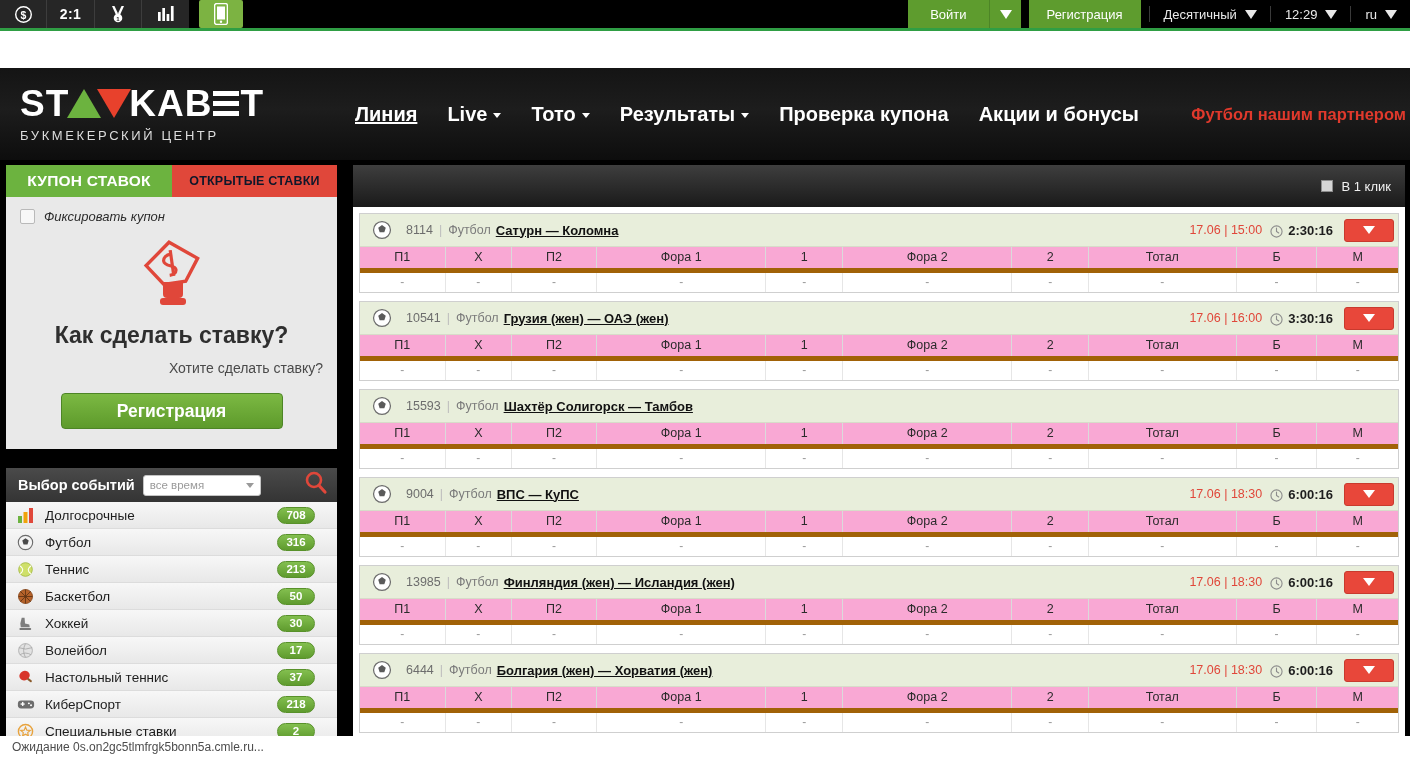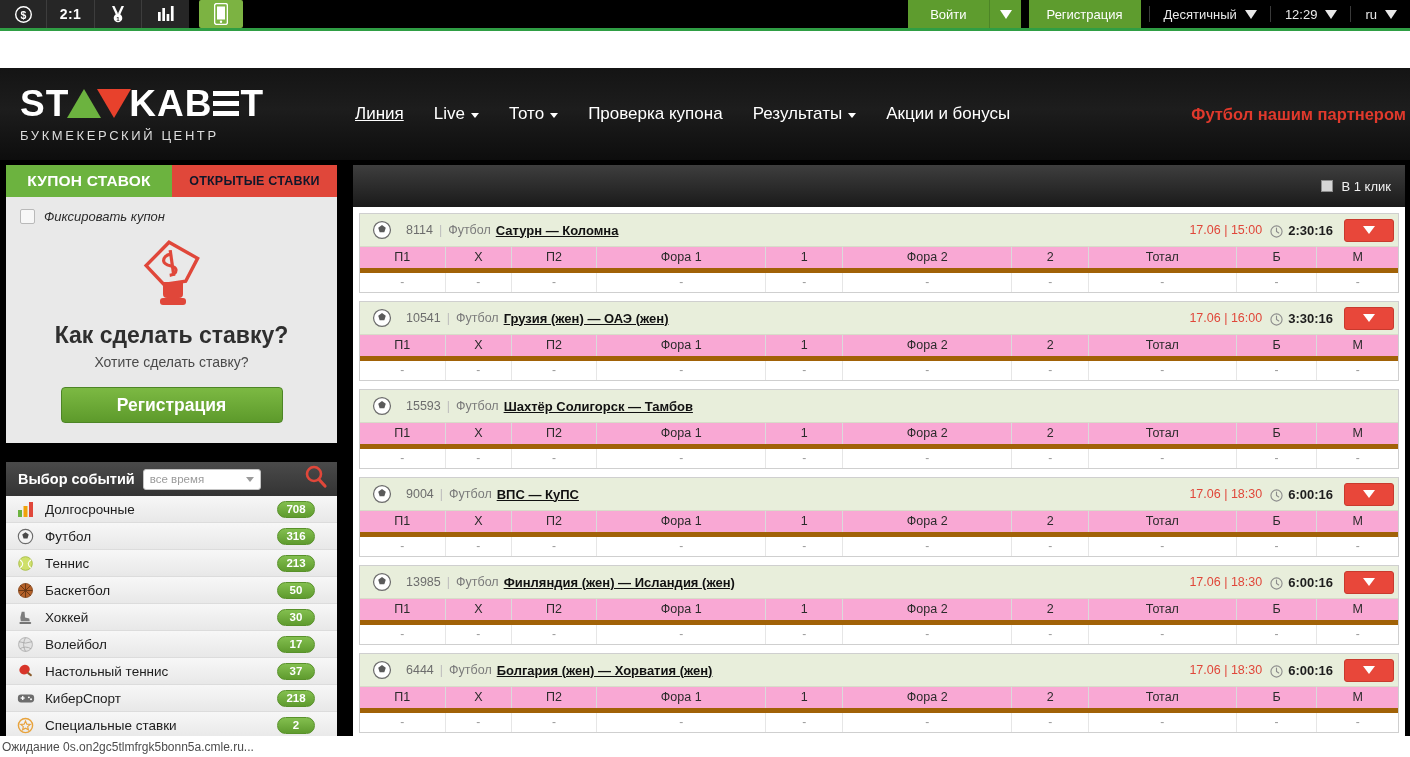--- a/index.html
+++ b/index.html
@@ -96,21 +96,21 @@
   }
   .tri-dn {
     width: 0; height: 0; border-left: 17px solid transparent; border-right: 17px solid transparent;
     border-top: 29px solid #e8412c; margin: 0 -2px;
   }
   .logo-sub {
     color: #dcdcdc; font-size: 13px; letter-spacing: 2.6px; margin-top: 6px; font-weight: 500;
   }
   .nav { display: flex; align-items: center; height: 92px; }
   .nav-item {
-    color: #fff; font-size: 17px; font-weight: normal; padding: 0 15px;
+    color: #fff; font-size: 20px; font-weight: bold; padding: 0 15px;
     display: flex; align-items: center; gap: 6px; cursor: pointer; height: 92px;
     text-decoration: none; position: relative; justify-content: center;
   }
   .nav-item.active span.lbl { text-decoration: underline; color: #fff; }
   .nav-caret { width:0;height:0;border-left:4px solid transparent;border-right:4px solid transparent;border-top:5px solid #fff; margin-top:3px;}
   .partner {
     margin-left: auto; color: #e0392c; font-size: 16.5px; font-weight: bold;
     padding-right: 4px; cursor: pointer; white-space: nowrap;
   }
 
@@ -132,21 +132,21 @@
   }
   .coupon-body { background: #e9e9e9; padding: 12px 14px 20px; }
   .fixrow { display: flex; align-items: center; gap: 9px; margin-bottom: 4px; }
   .cb {
     width: 15px; height: 15px; background: #f7f7f7;
     border: 1px solid #b9b9b9; border-radius: 2px; cursor: pointer; flex: none;
   }
   .fixlabel { font-size: 13px; color: #2b2b2b; font-style: italic; }
   .coupon-ico { display:flex; justify-content:center; margin: 14px 0 4px; }
   .coupon-q { text-align:center; font-size: 23px; font-weight: bold; color: #2f2f2f; margin-top: 6px;}
-  .coupon-s { text-align:center; font-size: 14px; color: #4a4a4a; margin-top: 5px;}
+  .coupon-s { text-align:right; font-size: 14px; color: #4a4a4a; margin-top: 11px;}
   .btn-regbig {
     display:block; margin: 17px auto 0; width: 222px; height: 36px;
     background: linear-gradient(180deg,#7cb943 0%,#5d9a2b 100%);
     border: 1px solid #4d8526; border-radius: 4px;
     color: #fff; font-size: 17.5px; font-weight: bold; cursor: pointer; font-family: inherit;
   }
 
   .events-head {
     margin-top: 19px; height: 34px;
     background: linear-gradient(180deg,#4a4a4a 0%,#343434 100%);
@@ -219,21 +219,21 @@
   }
   table.odds td {
     background: #fff; font-size: 12px; color: #9a9a9a; height: 22px; text-align: center;
     border-right: 1px solid #e6e6e6;
   }
   table.odds th:last-child, table.odds td:last-child { border-right: none; }
 
   
   .statusbar {
     position: absolute; left: 0; top: 736px; width: 1410px; height: 21px;
-    background: #ffffff; display: flex; align-items: center; padding-left: 2px;
+    background: #ffffff; display: flex; align-items: center; padding-left: 12px;
   }
   .status-txt { font-size: 12px; color: #4c4c4c; }
 </style>
 </head>
 <body>
 
 <div class="topbar">
   <div class="tb-icons">
     <div class="tb-ico">
       <svg width="19" height="19" viewBox="0 0 20 20">
@@ -321,25 +321,25 @@
     </div>
     <div class="nav-item">
       <span class="lbl">Live</span>
       <span class="nav-caret"></span>
     </div>
     <div class="nav-item">
       <span class="lbl">Тото</span>
       <span class="nav-caret"></span>
     </div>
     <div class="nav-item">
-      <span class="lbl">Проверка купона</span>
-    </div>
-    <div class="nav-item">
       <span class="lbl">Результаты</span>
       <span class="nav-caret"></span>
+    </div>
+    <div class="nav-item">
+      <span class="lbl">Проверка купона</span>
     </div>
     <div class="nav-item">
       <span class="lbl">Акции и бонусы</span>
     </div>
   </div>
 
   <div class="partner">Футбол нашим партнером</div>
 </div>
 
 <div class="page">

